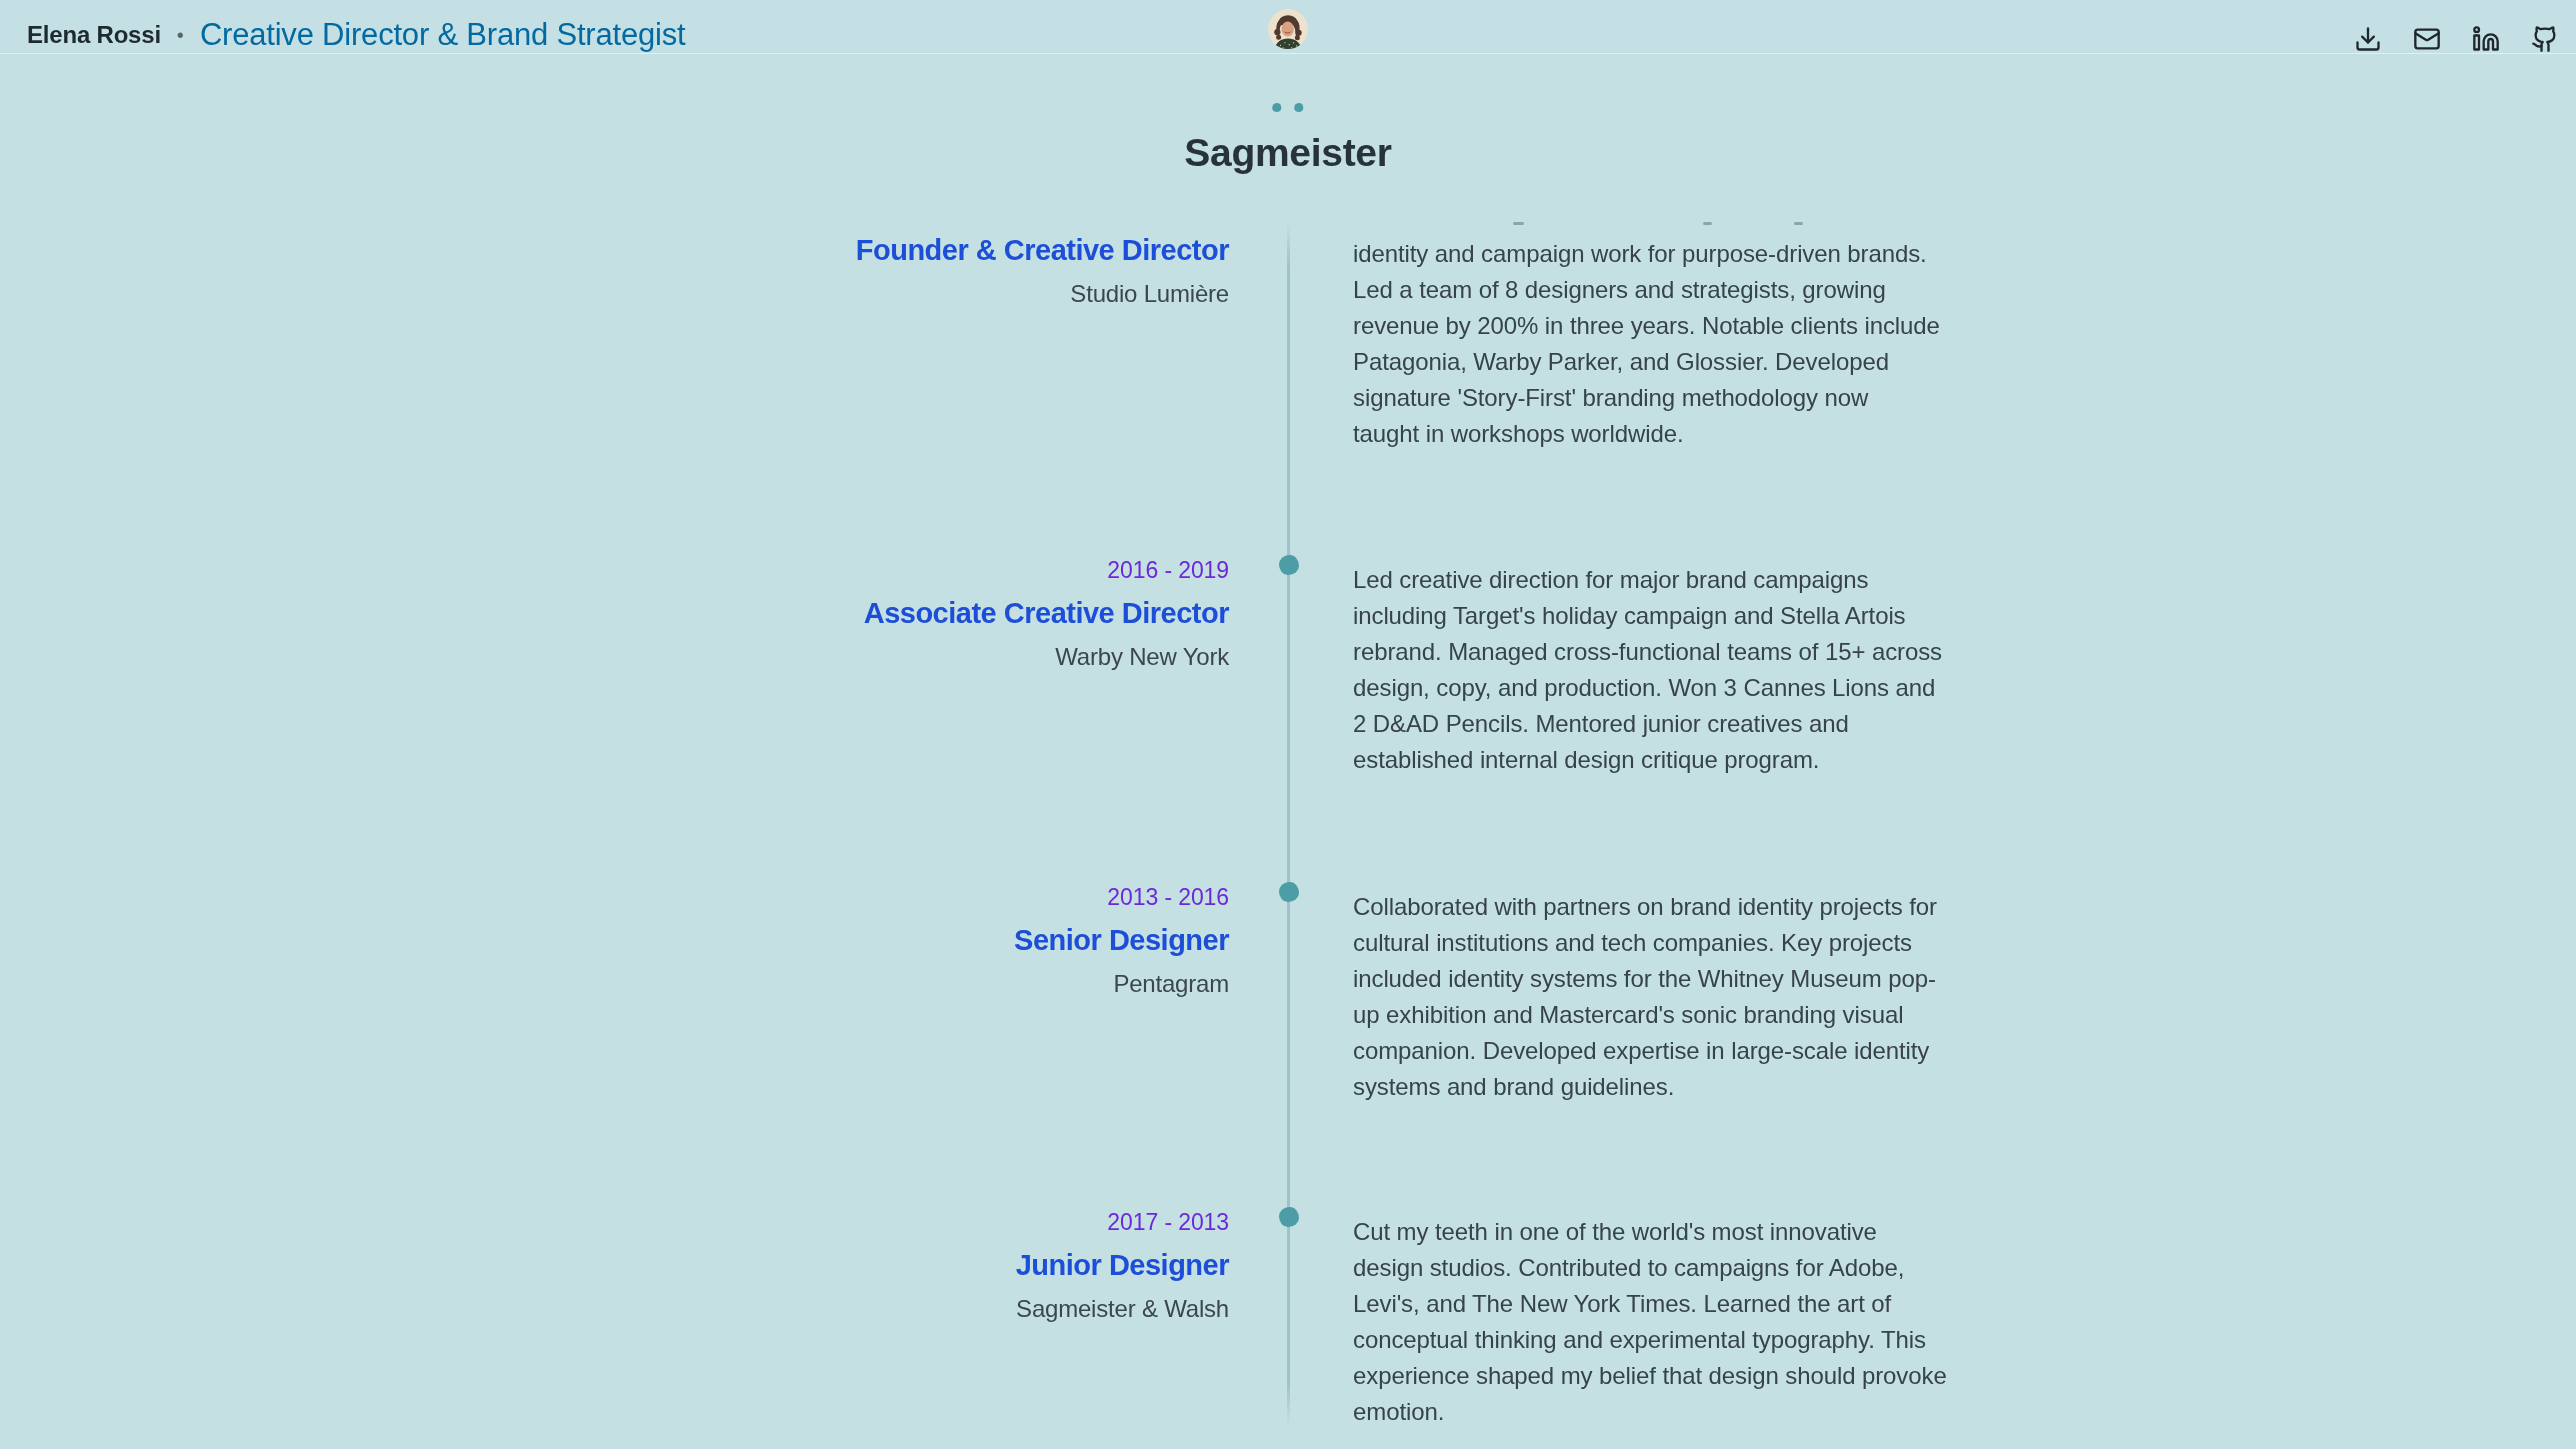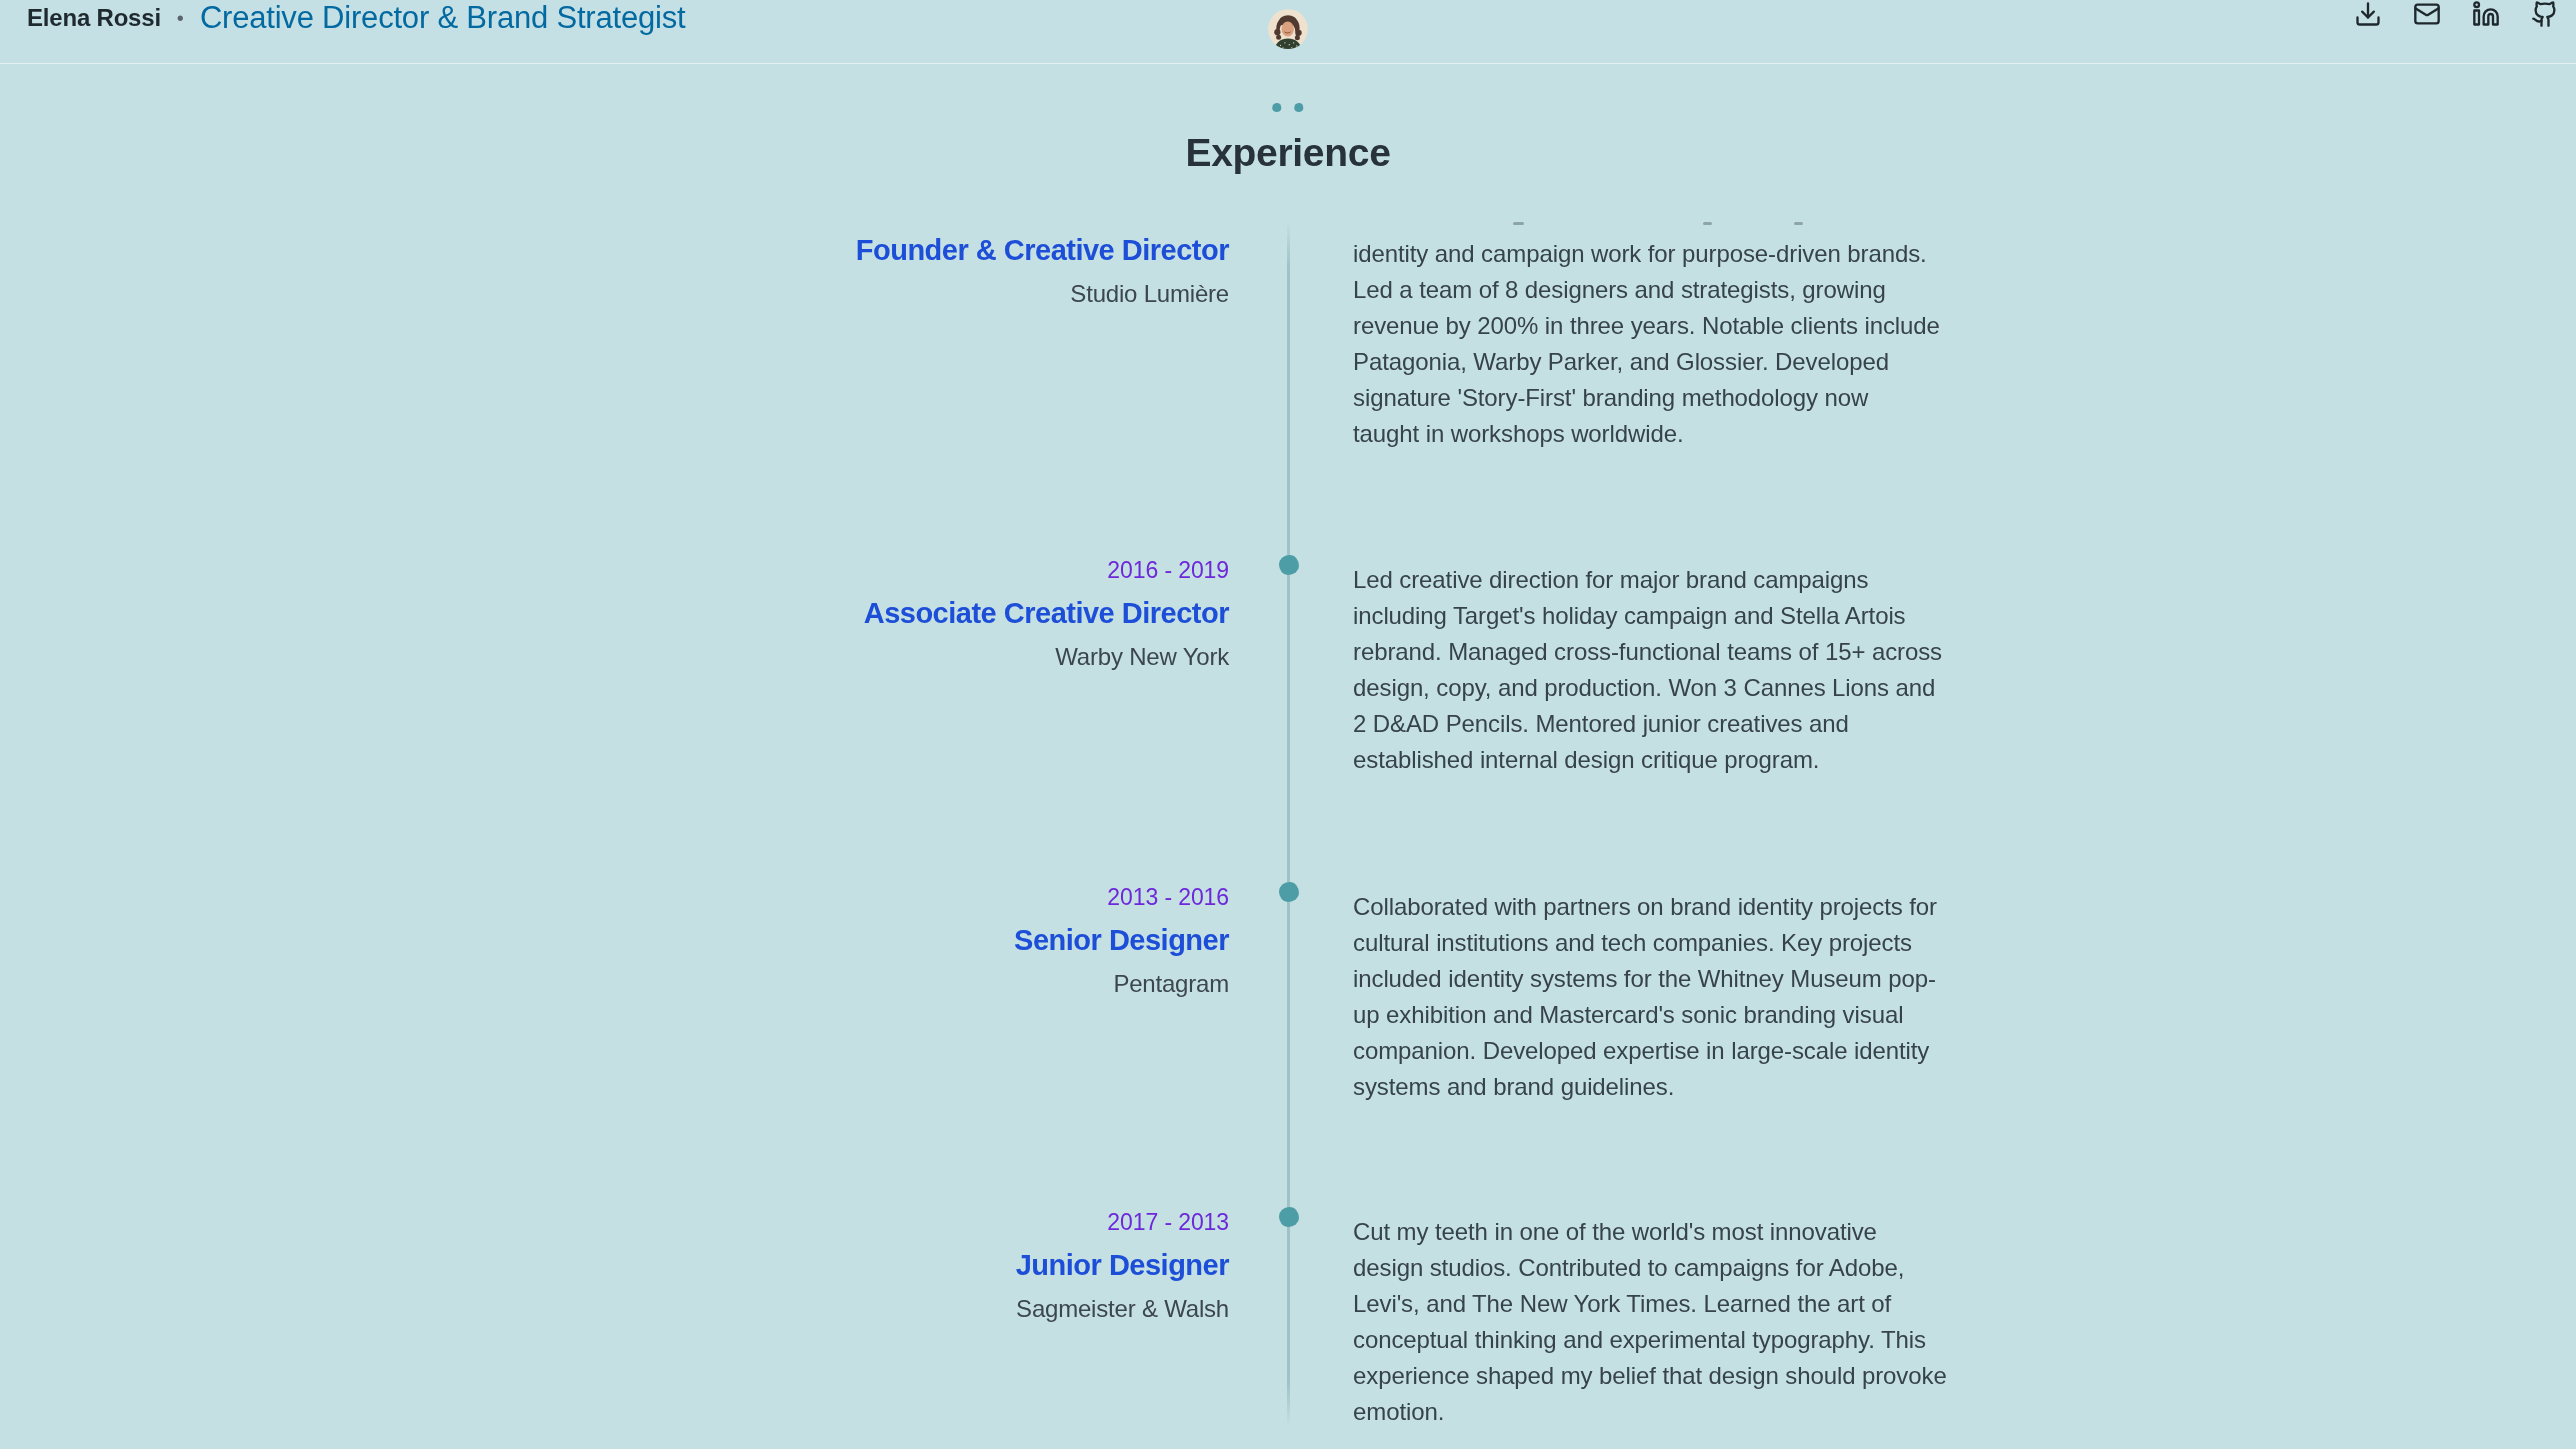--- a/index.html
+++ b/index.html
@@ -7,22 +7,22 @@
     width: 2576px; height: 1449px;
     background: #c5e0e3;
     font-family: "Liberation Sans", sans-serif;
     overflow: hidden;
     position: relative;
     color: #2b363c;
   }
 
   
   .site-header {
-    position: absolute; top: 0; left: 0; right: 0; height: 64px;
-    display: flex; align-items: flex-start;
+    position: absolute; top: 0; left: 0; right: 0; height: 54px;
+    display: flex; align-items: flex-end;
     padding: 0 17.4px 0 27px; box-sizing: border-box;
     background: rgba(196,224,228,0.92);
     border-bottom: 1.3px solid rgba(255,255,255,0.5);
     z-index: 10;
   }
   .header-left { display: flex; align-items: center; gap: 16px; }
   .site-name { font-size: 24px; font-weight: 700; color: #1f2a2f; letter-spacing: -0.2px; cursor: pointer; }
   .header-sep { font-size: 20px; color: #5a666c; }
   .site-role { font-size: 31px; color: #0369a1; letter-spacing: -0.2px; }
 
@@ -166,21 +166,21 @@
       </svg>
     </button>
   </div>
 </header>
 
 <div class="nav-dots">
   <span class="nav-dot"></span>
   <span class="nav-dot"></span>
 </div>
 
-<h1 class="section-title">Experience</h1>
+<h1 class="section-title">Sagmeister</h1>
 
 <div class="timeline">
   <div class="timeline-line"></div>
   <div class="frag frag-1"></div>
   <div class="frag frag-2"></div>
   <div class="frag frag-3"></div>
   <div class="entries">
       <div class="entry no-period">
     <div class="entry-left">
 

